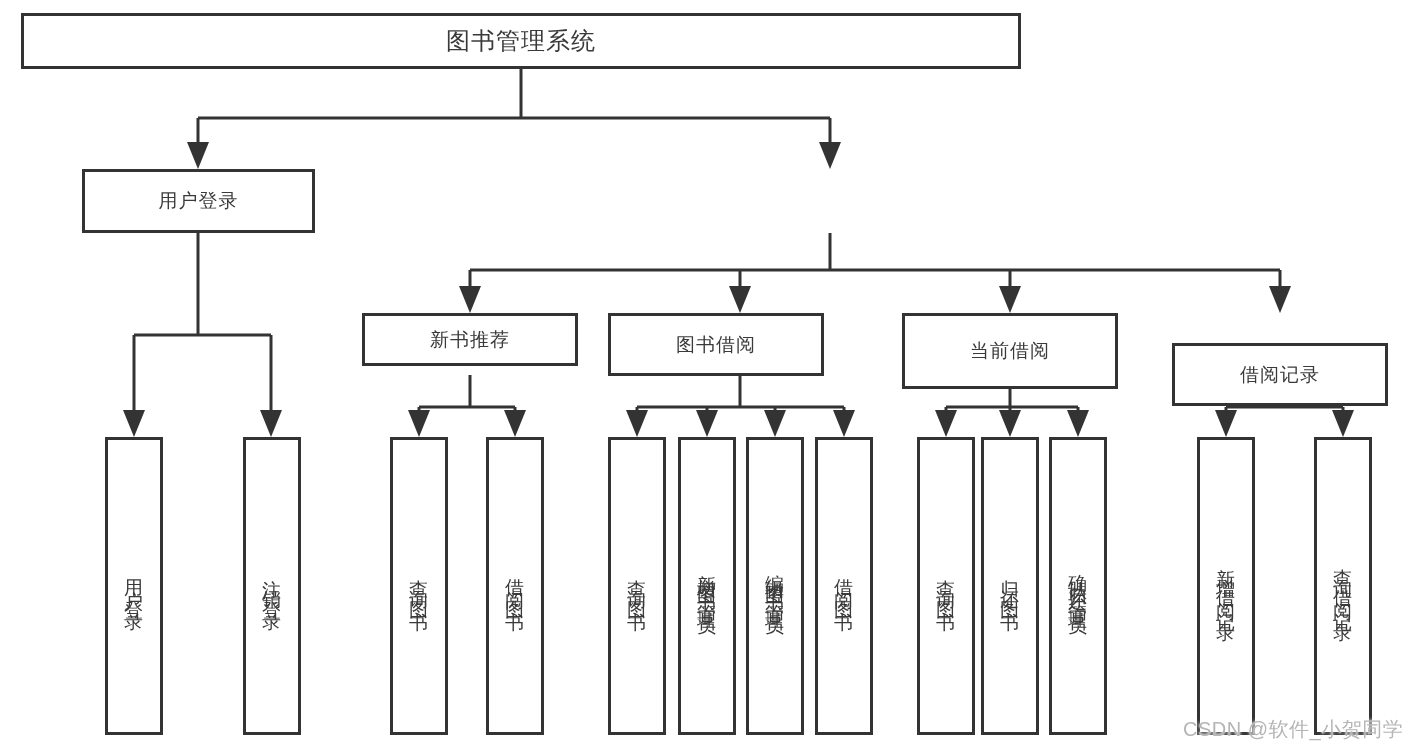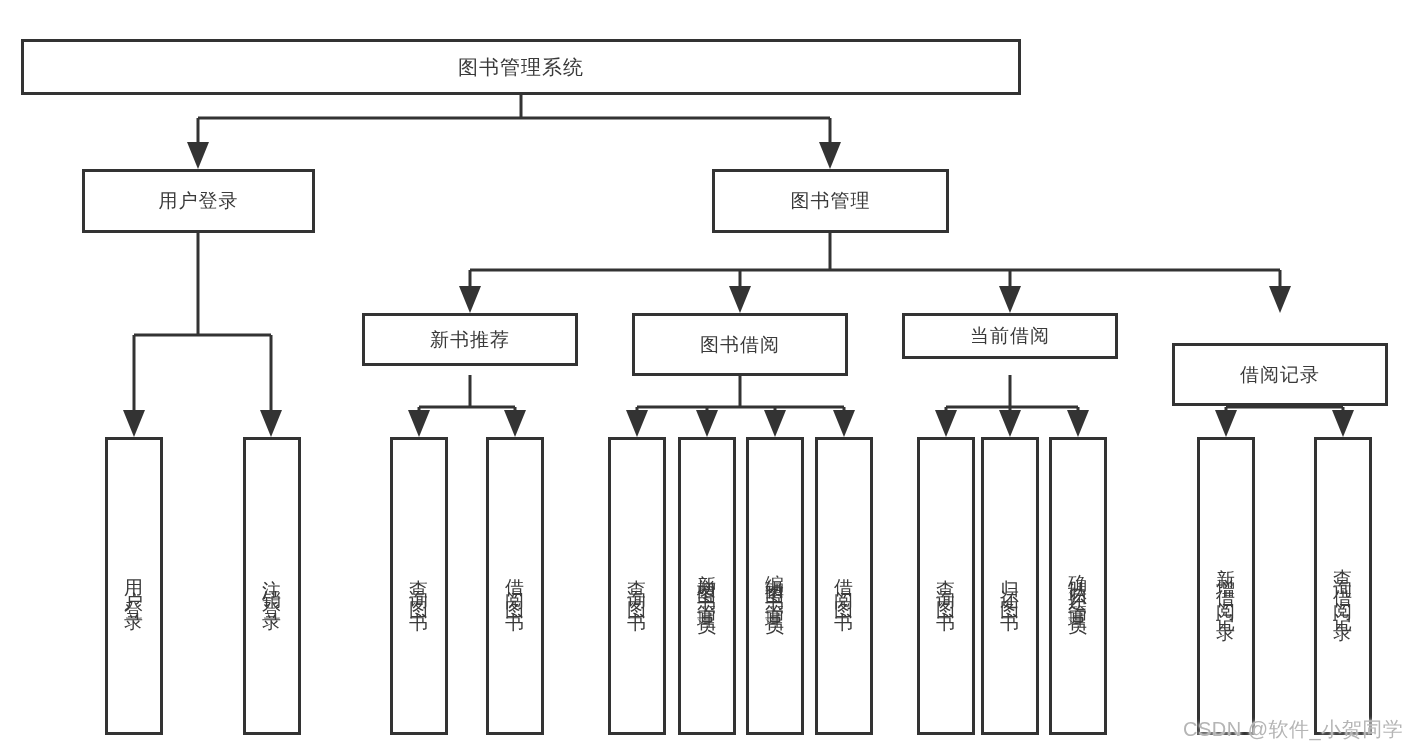--- a/index.html
+++ b/index.html
@@ -6,21 +6,21 @@
   .stage{
     position:relative;width:1405px;height:747px;background:#ffffff;overflow:hidden;
     font-family:"Liberation Sans","DejaVu Sans",sans-serif;color:#3a3a3a;
   }
   .connectors{position:absolute;left:0;top:0;z-index:1;}
   .box{
     position:absolute;z-index:2;box-sizing:border-box;background:#ffffff;
     border:3px solid #333333;display:flex;align-items:center;justify-content:center;
     font-size:19px;color:#3a3a3a;text-align:center;white-space:nowrap;
   }
-  .box.root{font-size:20px;letter-spacing:1px;margin-top:26px;}
+  .box.root{font-size:24px;letter-spacing:1px;}
   .box.h{letter-spacing:1px;}
   .box.v{
     writing-mode:vertical-rl;
     letter-spacing:11px;
     font-size:19px;
     line-height:1;
   }
   .box.v.tight{letter-spacing:6px;}
   .watermark{
     position:absolute;z-index:3;left:1183px;top:716px;width:222px;
@@ -98,25 +98,24 @@
       <polygon points="999,410 1021,410 1010,437"></polygon>
       <polygon points="1067,410 1089,410 1078,437"></polygon>
       <polygon points="1215,410 1237,410 1226,437"></polygon>
       <polygon points="1332,410 1354,410 1343,437"></polygon>
     </g>
   </svg>
 
   <div class="box root" style="left:21px;top:13px;width:1000px;height:56px;">图书管理系统</div>
 
   <div class="box h" style="left:82px;top:169px;width:233px;height:64px;">用户登录</div>
-  <div class="box h" style="left:712px;top:169px;width:237px;height:64px;">图书管理</div>
 
   <div class="box h" style="left:362px;top:313px;width:216px;height:53px;">新书推荐</div>
-  <div class="box h" style="left:632px;top:313px;width:216px;height:63px;text-align:center;">图书借阅</div>
-  <div class="box h" style="left:902px;top:313px;width:216px;height:46px;">当前借阅</div>
+  <div class="box h" style="left:608px;top:313px;width:216px;height:63px;text-align:center;">图书借阅</div>
+  <div class="box h" style="left:902px;top:313px;width:216px;height:76px;">当前借阅</div>
   <div class="box h" style="left:1172px;top:313px;width:216px;height:63px;margin-top:30px;">借阅记录</div>
 
   <div class="box v" style="left:105px;top:437px;width:58px;height:298px;">用户登录</div>
   <div class="box v" style="left:243px;top:437px;width:58px;height:298px;">注销登录</div>
 
   <div class="box v" style="left:390px;top:437px;width:58px;height:298px;">查询图书</div>
   <div class="box v" style="left:486px;top:437px;width:58px;height:298px;">借阅图书</div>
 
   <div class="box v" style="left:608px;top:437px;width:58px;height:298px;">查询图书</div>
   <div class="box v tight" style="left:678px;top:437px;width:58px;height:298px;">新增图书（管理员）</div>

